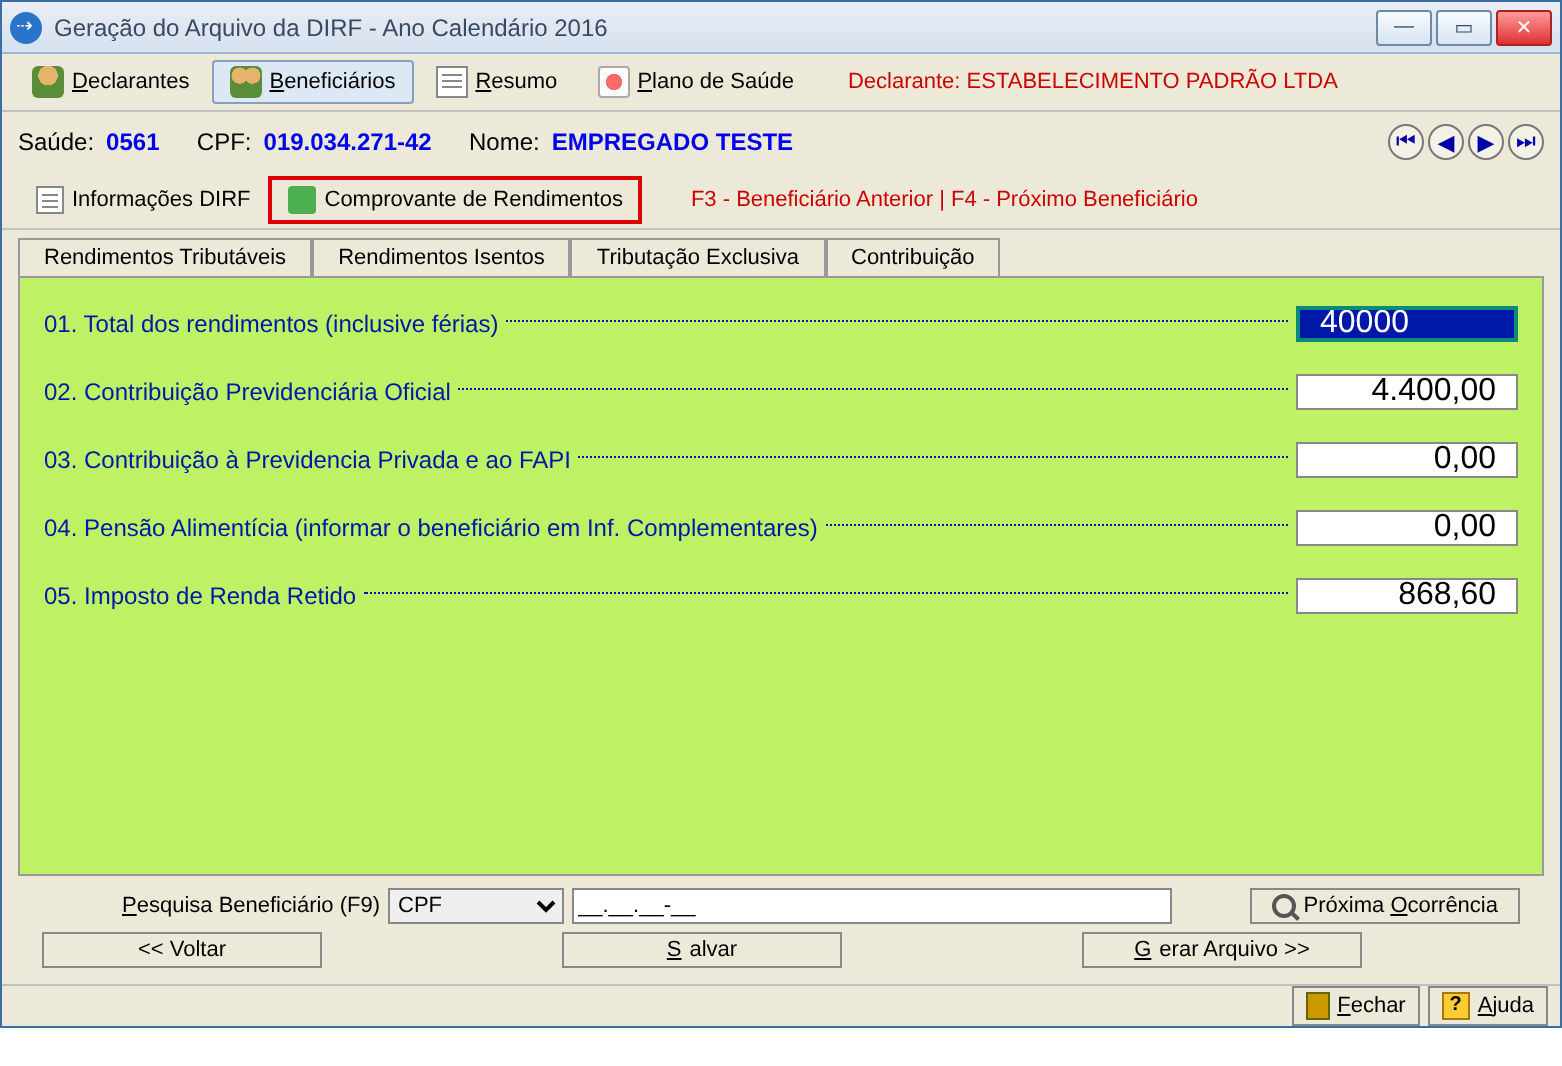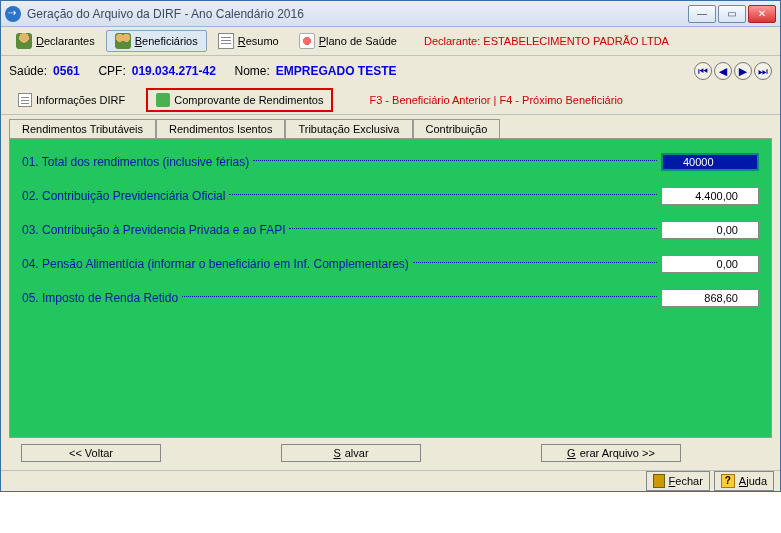--- a/index.html
+++ b/index.html
@@ -117,21 +117,21 @@
     align-items: center;
     justify-content: center;
     font-size: 11px;
     color: #0000aa;
     cursor: pointer;
   }
   .subtab-row {
     display: flex;
     align-items: center;
     padding: 2px 8px;
-    gap: 12px;
+    gap: 0;
     border-bottom: 1px solid #c0c0c0;
   }
   .subtab-btn {
     display: inline-flex;
     align-items: center;
     padding: 3px 8px;
     border: 1px solid transparent;
     cursor: pointer;
   }
   .subtab-btn.highlight {
@@ -149,21 +149,21 @@
     border: 1px solid #999;
     border-bottom: none;
     background: #ece9d8;
     cursor: pointer;
     font-size: 11px;
   }
   .inner-tab.active { background:#ece9d8; position:relative; z-index:2;}
   .tab-content {
     border: 1px solid #999;
     margin: 0 8px 4px 8px;
-    background: #22c55e;
+    background: #bef264;
     height: 300px;
     padding: 14px 12px;
     position: relative;
   }
   .field-row {
     display: flex;
     align-items: center;
     margin-bottom: 16px;
     color: #0018a8;
     font-size: 12px;
@@ -171,25 +171,25 @@
   .field-row .label {
     white-space: nowrap;
   }
   .field-row .dots {
     flex: 1;
     border-bottom: 1px dotted #0018a8;
     margin: 0 4px 3px 4px;
     height: 1px;
   }
   .field-input {
-    width: 98px;
+    width: 111px;
     height: 18px;
     text-align: right;
-    font-size: 11px;
-    padding: 1px 20px;
+    font-size: 16px;
+    padding: 1px 10px;
     border: 1px solid #888;
     background: #fff;
   }
   .field-input.active {
     border: 2px solid #0a8a7a;
     background: #0018a8;
     color: #fff;
     text-align: left;
   }
   .bottom-search {
@@ -325,20 +325,32 @@
       <span class="dots"></span>
       <input class="field-input" value="0,00" style="">
     </div>
     <div class="field-row">
       <span class="label">05. Imposto de Renda Retido</span>
       <span class="dots"></span>
       <input class="field-input" value="868,60" style="">
     </div>
   </div>
 
+  <div class="bottom-search">
+    <label><u>P</u>esquisa Beneficiário (F9)</label>
+    <select>
+      <option>CPF</option>
+    </select>
+    <input type="text" value="__.__.__-__" style="">
+    <span style="flex:1"></span>
+    <span class="btn">
+      <span class="ic-search"></span>
+      <span>Próxima <u>O</u>corrência</span>
+    </span>
+  </div>
 
   <div class="btn-row">
     <span class="btn">&lt;&lt; Voltar</span>
     <span class="btn"><u>S</u>alvar</span>
     <span class="btn"><u>G</u>erar Arquivo &gt;&gt;</span>
   </div>
 
   <div class="footer">
     <span class="btn">
       <span class="ic-door"></span>

